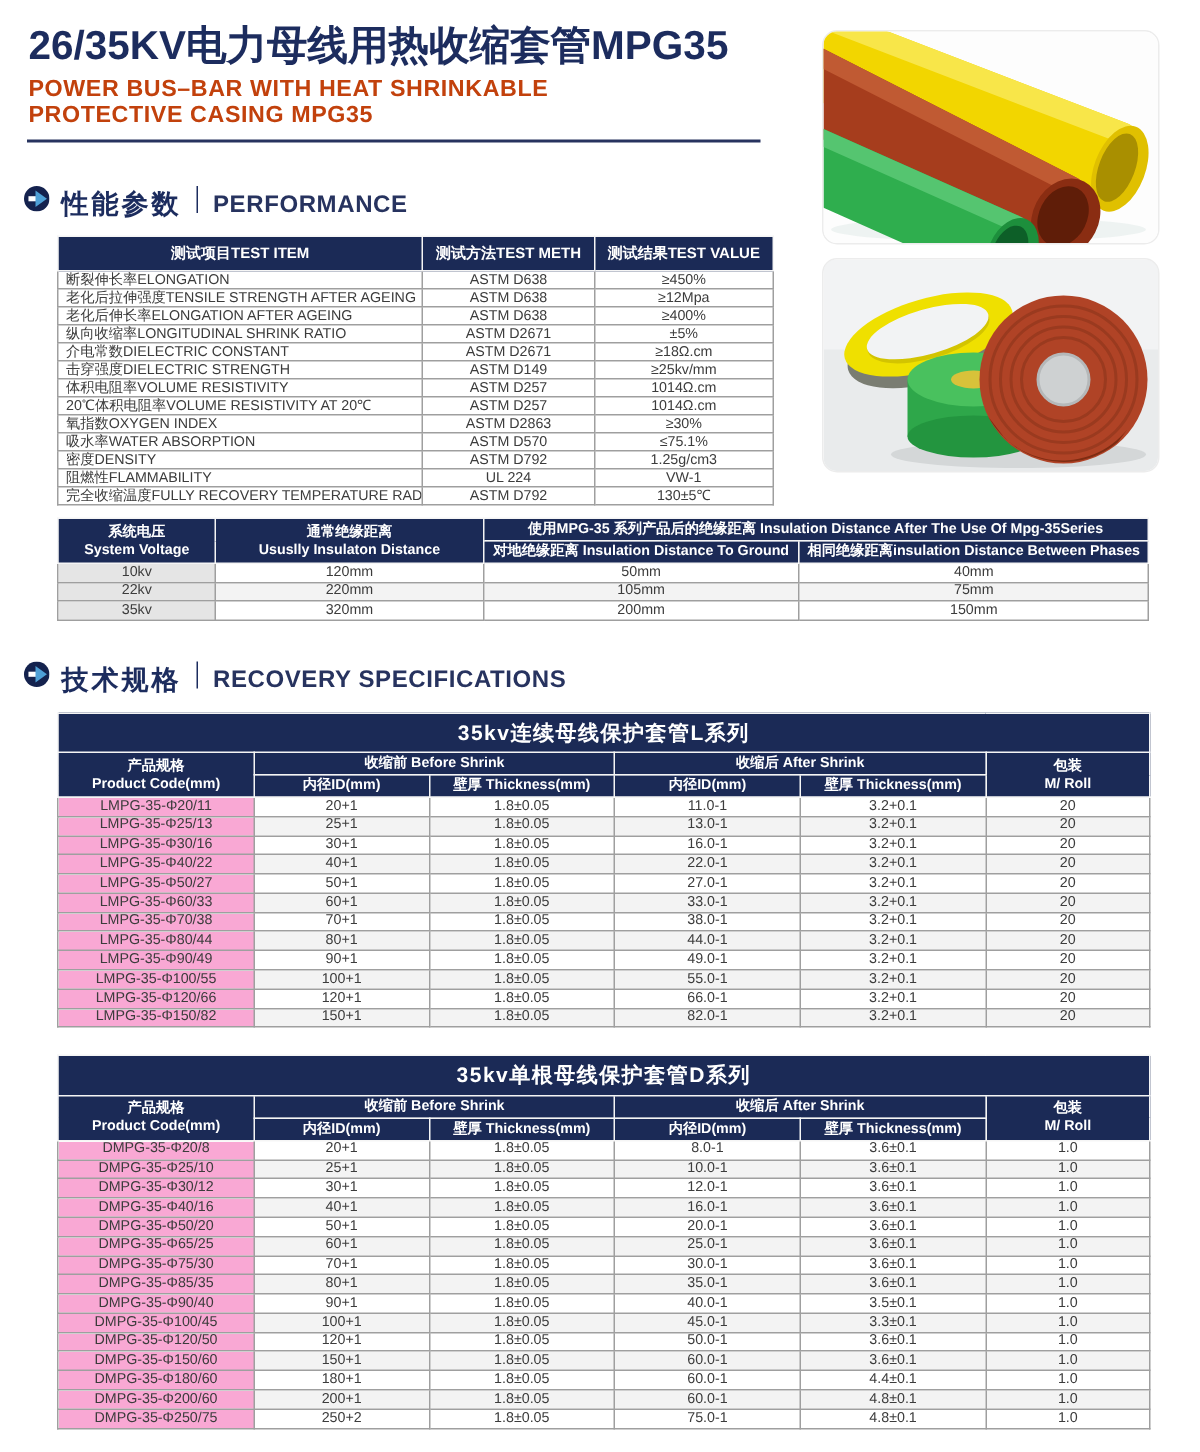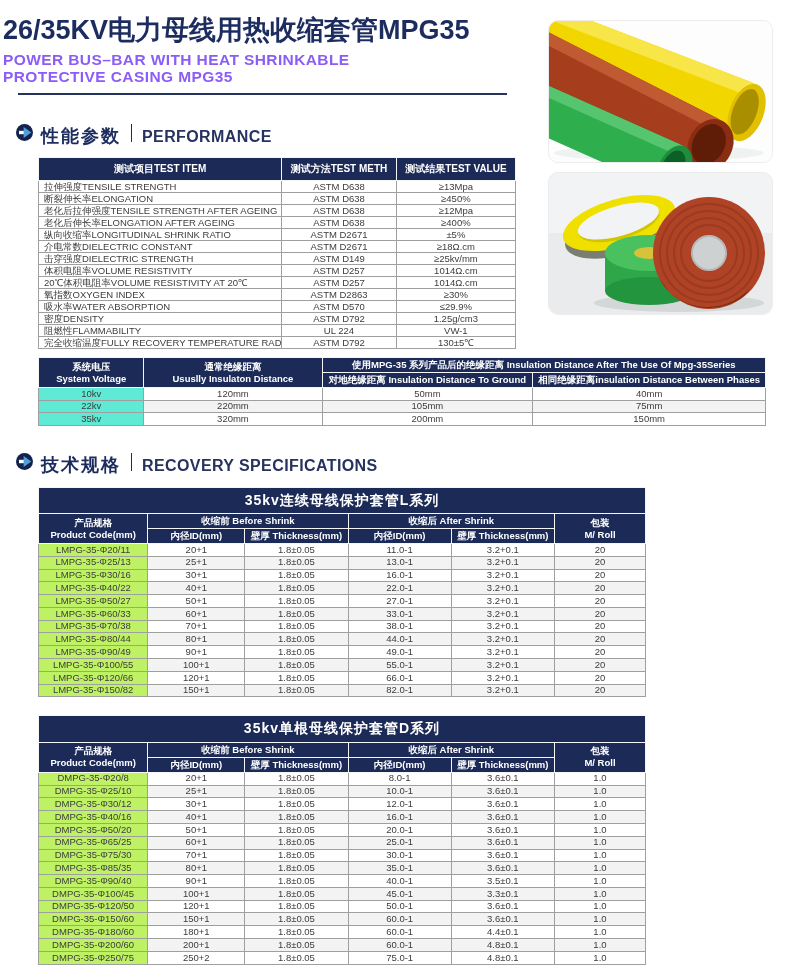--- a/index.html
+++ b/index.html
@@ -2,23 +2,23 @@
 <html><head>
 <meta charset="utf-8">
 <style>
   * { margin:0; padding:0; box-sizing:border-box; }
   body { background:#fff; }
   .page {
     position:relative; width:800px; height:968px; background:#ffffff;
     font-family:"Liberation Sans", sans-serif; overflow:hidden;
   }
   
-  .header-block { padding:16px 0 0 3px; }
+  .header-block { padding:16px 0 0 19px; }
   .main-title { color:#1c2c5e; font-size:27px; font-weight:bold; line-height:1.1; }
-  .sub-title { margin-top:5px; color:#8b5cf6; font-size:15.5px; font-weight:bold; letter-spacing:0.4px; line-height:1.12; }
+  .sub-title { margin-top:5px; color:#c2410c; font-size:15.5px; font-weight:bold; letter-spacing:0.4px; line-height:1.12; }
   .header-rule { width:489px; height:2px; background:#27335f; margin:8px 0 0 18px; }
 
   
   .photo-card {
     position:absolute; left:548px; width:225px; height:143px;
     border-radius:10px; overflow:hidden; border:1px solid #ececec; background:#fff;
   }
   .photo-card svg { display:block; }
 
   
@@ -38,30 +38,30 @@
   
   .perf-table { width:478px; margin:9px 0 0 38px; font-size:9.5px; border:1px solid #ec4899; }
   .perf-table th { font-size:10px; padding:4px 2px; border:1px solid #f5f5f5; }
   .perf-table td { padding:0 5px; height:12px; line-height:1.1; }
   .perf-table td:nth-child(2), .perf-table td:nth-child(3) { text-align:center; }
 
   
   .ins-table { width:728px; margin:8px 0 0 38px; font-size:9.5px; border:1px solid #8d8d8d; }
   .ins-table th { font-size:9.5px; padding:1px 2px; border:1px solid #f5f5f5; line-height:1.25; }
   .ins-table td { height:12.5px; text-align:center; line-height:1.1; }
-  .ins-table tbody td:first-child { background:#5eead4; }
+  .ins-table tbody td:first-child { background:#e5e5e5; }
   .ins-table tbody tr:nth-child(even) td:not(:first-child) { background:#f3f3f3; }
 
   
-  .spec-table { width:608px; margin:10px 0 0 38px; font-size:9.5px; border:1px solid #8d8d8d; }
+  .spec-table { width:729px; margin:10px 0 0 38px; font-size:9.5px; border:1px solid #8d8d8d; }
   .spec-table th { border:1px solid #f5f5f5; line-height:1.25; }
   .spec-table th.tbl-title { font-size:14px; letter-spacing:1px; padding:4px 0; }
   .spec-table th.h1 { font-size:9.5px; padding:1px 2px; }
   .spec-table td { height:12.8px; text-align:center; line-height:1.1; }
-  .spec-table tbody td:first-child { background:#bef264; }
+  .spec-table tbody td:first-child { background:#f9a8d4; }
   .spec-table tbody tr:nth-child(even) td:not(:first-child) { background:#f3f3f3; }
   .spec-table.dtable { margin-top:18px; }
 </style>
 </head>
 <body>
 
 <div class="page">
 
   <div class="header-block">
     <div class="main-title">26/35KV电力母线用热收缩套管MPG35</div>
@@ -151,25 +151,20 @@
       </colgroup>
     <thead>
       <tr>
         <th>测试项目TEST ITEM</th>
         <th>测试方法TEST METH</th>
         <th>测试结果TEST VALUE</th>
       </tr>
     </thead>
     <tbody>
         <tr>
-          <td>拉伸强度TENSILE STRENGTH</td>
-          <td>ASTM D638</td>
-          <td>≥13Mpa</td>
-        </tr>
-        <tr>
           <td>断裂伸长率ELONGATION</td>
           <td>ASTM D638</td>
           <td>≥450%</td>
         </tr>
         <tr>
           <td>老化后拉伸强度TENSILE STRENGTH AFTER AGEING</td>
           <td>ASTM D638</td>
           <td>≥12Mpa</td>
         </tr>
         <tr>
@@ -203,21 +198,21 @@
           <td>1014Ω.cm</td>
         </tr>
         <tr>
           <td>氧指数OXYGEN INDEX</td>
           <td>ASTM D2863</td>
           <td>≥30%</td>
         </tr>
         <tr>
           <td>吸水率WATER ABSORPTION</td>
           <td>ASTM D570</td>
-          <td>≤29.9%</td>
+          <td>≤75.1%</td>
         </tr>
         <tr>
           <td>密度DENSITY</td>
           <td>ASTM D792</td>
           <td>1.25g/cm3</td>
         </tr>
         <tr>
           <td>阻燃性FLAMMABILITY</td>
           <td>UL 224</td>
           <td>VW-1</td>

